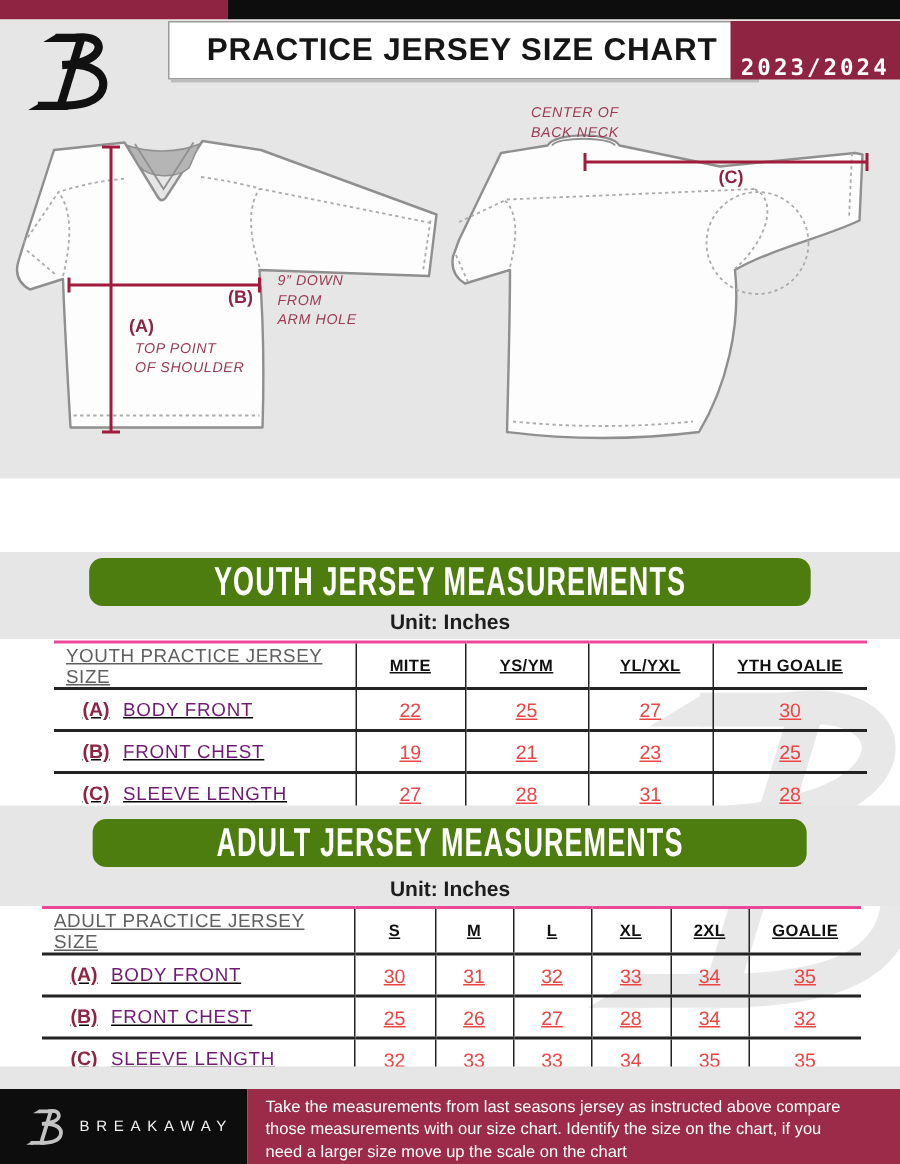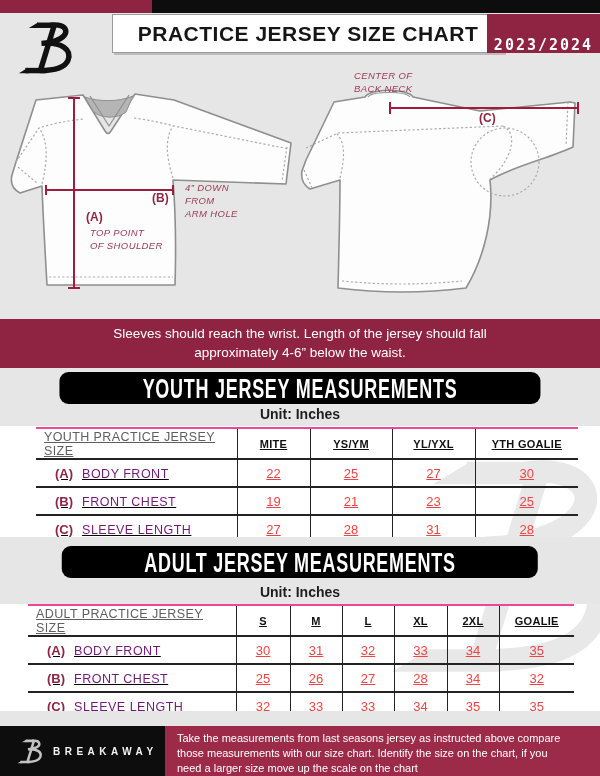--- a/index.html
+++ b/index.html
@@ -38,21 +38,21 @@
 
   
   .banner{position:absolute;left:0;top:319px;width:600px;height:49px;background:#8e2441;
           display:flex;align-items:center;justify-content:center;}
   .banner div{width:440px;text-align:center;color:#fff;font-size:13.5px;line-height:1.4;}
 
   
   .band{position:absolute;left:0;width:600px;background:#e7e6e6;}
   .band.youth{top:368px;height:58px;}
   .band.adult{top:537px;height:67px;}
-  .pill{position:absolute;left:50%;transform:translateX(-50%);background:#000000;border-radius:9px;
+  .pill{position:absolute;left:50%;transform:translateX(-50%);background:#4d7c0f;border-radius:9px;
         height:32px;padding:0 22px;display:flex;align-items:center;justify-content:center;}
   .band.youth .pill{top:4px;}
   .band.adult .pill{top:9px;}
   .pill span{display:inline-block;color:#fff;font-weight:800;font-size:25px;letter-spacing:1px;
              transform:scale(.72,1.08);transform-origin:center;white-space:nowrap;}
   .unit{position:absolute;left:0;width:100%;text-align:center;font-weight:bold;
         font-size:14px;color:#1d1d1d;}
   .band.youth .unit{top:38px;}
   .band.adult .unit{top:47px;}
 
@@ -73,21 +73,21 @@
   .size-table td.lbl .key{color:#8e2441;font-weight:800;font-size:13px;padding-left:19px;padding-right:9px;}
   .size-table td.lbl .rl{color:#701a75;font-size:12.5px;letter-spacing:.5px;}
   .size-table td.val{font-size:13px;color:#ef4444;}
 
   .gray-gap{position:absolute;left:0;top:711px;width:600px;height:15px;background:#e7e6e6;}
 
   
   .footer-black{position:absolute;left:0;top:726px;width:165px;height:50px;background:#0d0d0d;
                 display:flex;align-items:center;}
   .footer-black .logo-foot{width:27px;height:30px;margin-left:17px;color:#c3c3c3;flex:none;}
-  .footer-black .brand{color:#f2f2f2;font-size:10px;font-weight:700;letter-spacing:4.5px;margin-left:9px;white-space:nowrap;}
+  .footer-black .brand{color:#f2f2f2;font-size:10px;font-weight:400;letter-spacing:4.5px;margin-left:9px;white-space:nowrap;}
   .footer-maroon{position:absolute;left:165px;top:726px;width:435px;height:50px;background:#9c2b49;
                  box-sizing:border-box;padding:5px 10px 0 12px;}
   .footer-maroon div{width:392px;color:#fff;font-size:11px;line-height:1.35;}
 </style>
 </head>
 <body>
 
 <svg width="0" height="0" style="position:absolute">
   <symbol id="bmono" viewBox="0 0 64 64">
     <g stroke="currentColor" fill="none" stroke-width="6">
@@ -157,31 +157,28 @@
         <path d="M92,20 H280"></path>
           <path d="M92,14 V26"></path>
           <path d="M280,14 V26"></path>
       </g>
     </svg>
 
     <div class="diag-note" style="left:354px;top:57px;">CENTER OF
 BACK NECK</div>
     <div class="diag-key" style="left:479px;top:98px;">(C)</div>
     <div class="diag-key" style="left:152px;top:178px;">(B)</div>
-    <div class="diag-note" style="left:185px;top:169px;">4” DOWN
+    <div class="diag-note" style="left:185px;top:169px;">9” DOWN
 FROM
 ARM HOLE</div>
     <div class="diag-key" style="left:86px;top:197px;">(A)</div>
     <div class="diag-note" style="left:90px;top:214px;">TOP POINT
 OF SHOULDER</div>
   </div>
 
-  <div class="banner">
-    <div>Sleeves should reach the wrist. Length of the jersey should fall approximately 4-6” below the waist.</div>
-  </div>
 
   <svg class="watermark" viewBox="0 0 64 64" preserveAspectRatio="xMidYMid meet">
       <use href="#bmono"></use>
     </svg>
 
   <div class="band youth">
     <div class="pill">
       <span>YOUTH JERSEY MEASUREMENTS</span>
     </div>
     <div class="unit">Unit: Inches</div>

